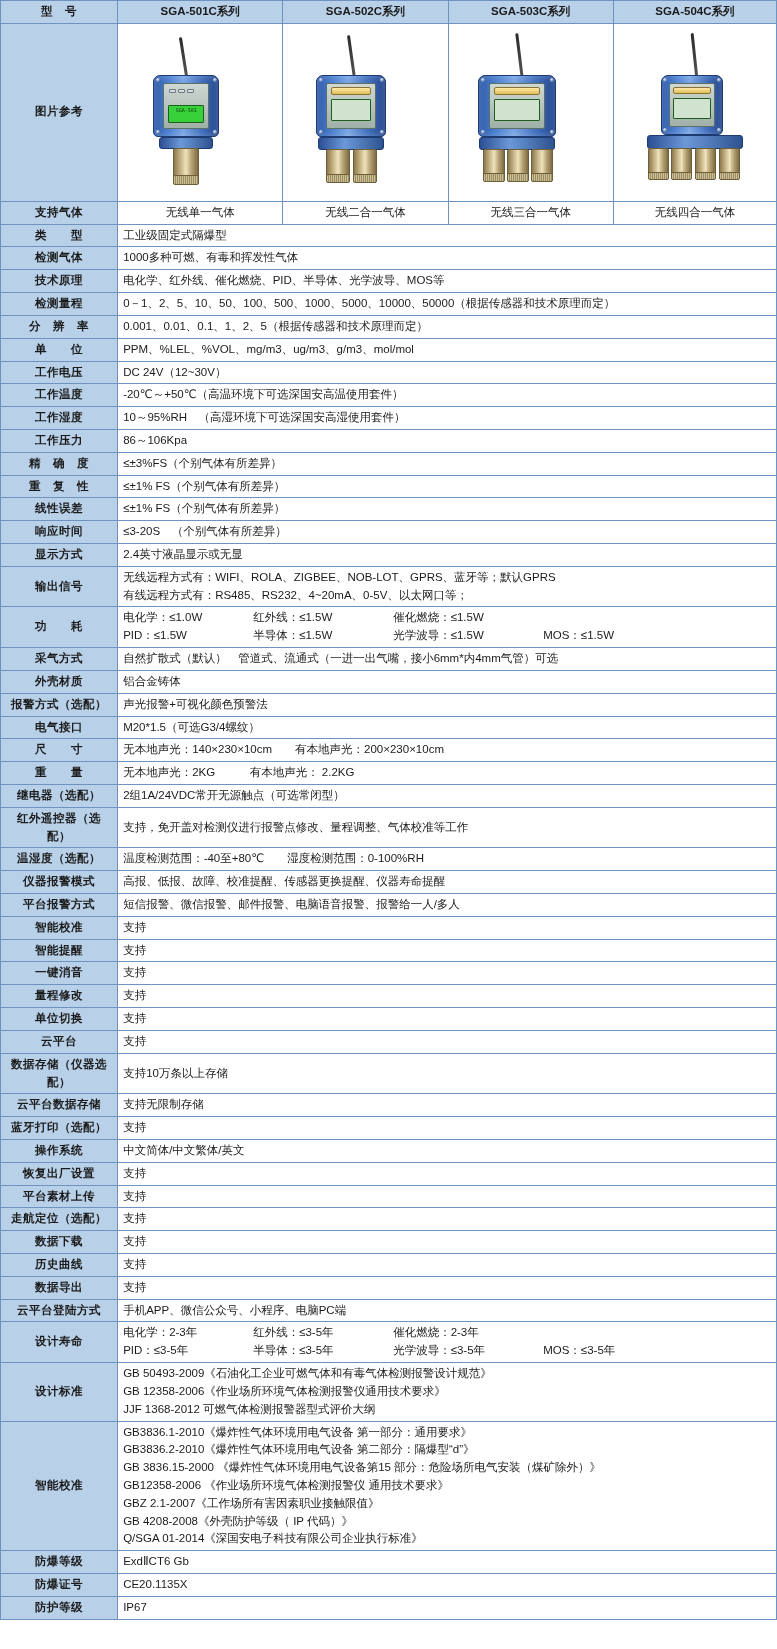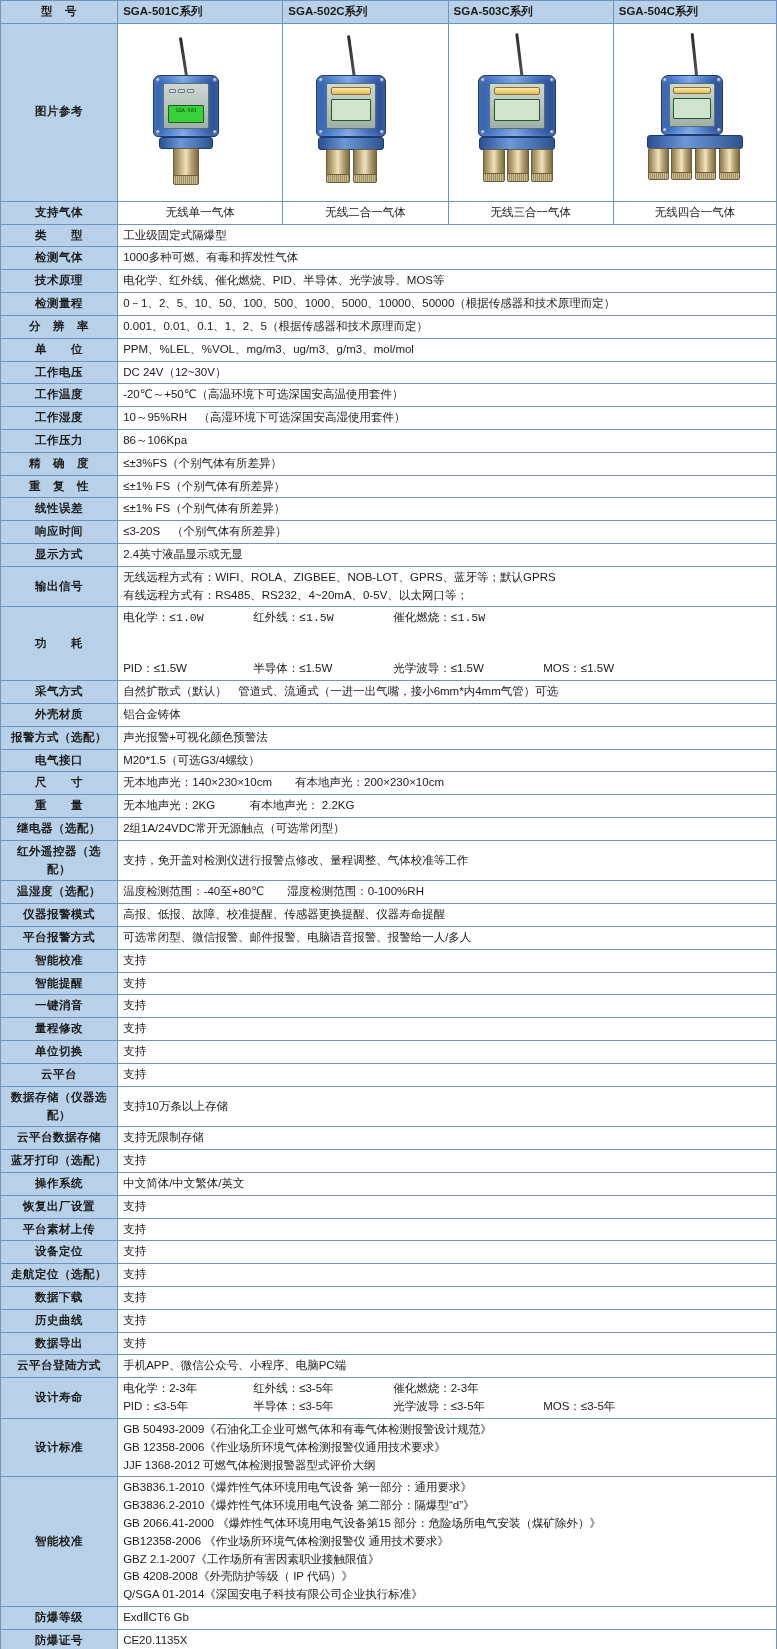--- a/index.html
+++ b/index.html
@@ -38,21 +38,21 @@
     padding: 3px 2px;
     margin-top: 24px;
   }
   td.val {
     background: #ffffff;
     text-align: left;
     padding-left: 7px;
   }
   td.hdr {
     background: #b8d0e8;
-    text-align: left;
+    text-align: center;
     font-weight: bold;
     font-size: 12px;
     color: #11304f;
     padding: 4px 2px;
   }
   td.ctr { text-align: center; }
 
   
   .img-cell {
     background: #ffffff;
@@ -323,27 +323,27 @@
       <td class="lbl">输出信号</td>
       <td class="val" colspan="4">
         <div>无线远程方式有：WIFI、ROLA、ZIGBEE、NOB-LOT、GPRS、蓝牙等；默认GPRS</div>
         <div>有线远程方式有：RS485、RS232、4~20mA、0-5V、以太网口等；</div>
       </td>
     </tr>
 
     <tr>
       <td class="lbl">功　　耗</td>
       <td class="val" colspan="4">
-        <div style="display:flex;font-family:Liberation Mono, monospace;">
+        <div style="display:flex;">
           <span style="width:130px"><span>电化学：</span><span>≤1.0W</span></span>
           <span style="width:140px"><span>红外线：</span><span>≤1.5W</span></span>
           <span style="width:150px"><span>催化燃烧：</span><span>≤1.5W</span></span>
           <span><span></span><span></span></span>
         </div>
-        <div style="display:flex;margin-top:33px;">
+        <div style="display:flex;">
           <span style="width:130px"><span>PID：</span><span>≤1.5W</span></span>
           <span style="width:140px"><span>半导体：</span><span>≤1.5W</span></span>
           <span style="width:150px"><span>光学波导：</span><span>≤1.5W</span></span>
           <span><span>MOS：</span><span>≤1.5W</span></span>
         </div>
       </td>
     </tr>
 
     </tbody>
       <tbody id="rows-b">
@@ -382,21 +382,21 @@
         <tr>
           <td class="lbl">温湿度（选配）</td>
           <td class="val" colspan="4">温度检测范围：-40至+80℃　　湿度检测范围：0-100%RH</td>
         </tr>
         <tr>
           <td class="lbl">仪器报警模式</td>
           <td class="val" colspan="4">高报、低报、故障、校准提醒、传感器更换提醒、仪器寿命提醒</td>
         </tr>
         <tr>
           <td class="lbl">平台报警方式</td>
-          <td class="val" colspan="4">可选常闭型、微信报警、邮件报警、电脑语音报警、报警给一人/多人</td>
+          <td class="val" colspan="4">短信报警、微信报警、邮件报警、电脑语音报警、报警给一人/多人</td>
         </tr>
         <tr>
           <td class="lbl">智能校准</td>
           <td class="val" colspan="4">支持</td>
         </tr>
         <tr>
           <td class="lbl">智能提醒</td>
           <td class="val" colspan="4">支持</td>
         </tr>
         <tr>
@@ -430,24 +430,20 @@
         <tr>
           <td class="lbl">操作系统</td>
           <td class="val" colspan="4">中文简体/中文繁体/英文</td>
         </tr>
         <tr>
           <td class="lbl">恢复出厂设置</td>
           <td class="val" colspan="4">支持</td>
         </tr>
         <tr>
           <td class="lbl">平台素材上传</td>
-          <td class="val" colspan="4">支持</td>
-        </tr>
-        <tr>
-          <td class="lbl">设备定位</td>
           <td class="val" colspan="4">支持</td>
         </tr>
         <tr>
           <td class="lbl">走航定位（选配）</td>
           <td class="val" colspan="4">支持</td>
         </tr>
         <tr>
           <td class="lbl">数据下载</td>
           <td class="val" colspan="4">支持</td>
         </tr>
@@ -491,21 +487,21 @@
         <div>GB 12358-2006《作业场所环境气体检测报警仪通用技术要求》</div>
         <div>JJF 1368-2012 可燃气体检测报警器型式评价大纲</div>
       </td>
     </tr>
 
     <tr>
       <td class="lbl">智能校准</td>
       <td class="val" colspan="4">
         <div>GB3836.1-2010《爆炸性气体环境用电气设备 第一部分：通用要求》</div>
         <div>GB3836.2-2010《爆炸性气体环境用电气设备 第二部分：隔爆型“d”》</div>
-        <div>GB 2066.41-2000 《爆炸性气体环境用电气设备第15 部分：危险场所电气安装（煤矿除外）》</div>
+        <div>GB 3836.15-2000 《爆炸性气体环境用电气设备第15 部分：危险场所电气安装（煤矿除外）》</div>
         <div>GB12358-2006 《作业场所环境气体检测报警仪 通用技术要求》</div>
         <div>GBZ 2.1-2007《工作场所有害因素职业接触限值》</div>
         <div>GB 4208-2008《外壳防护等级（ IP 代码）》</div>
         <div>Q/SGA 01-2014《深国安电子科技有限公司企业执行标准》</div>
       </td>
     </tr>
 
     </tbody>
       <tbody id="rows-c">
         <tr>

